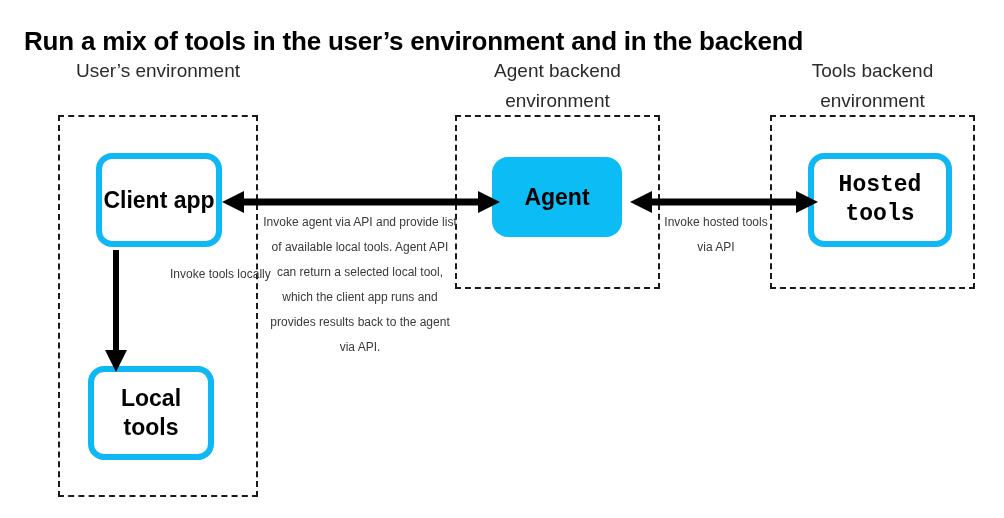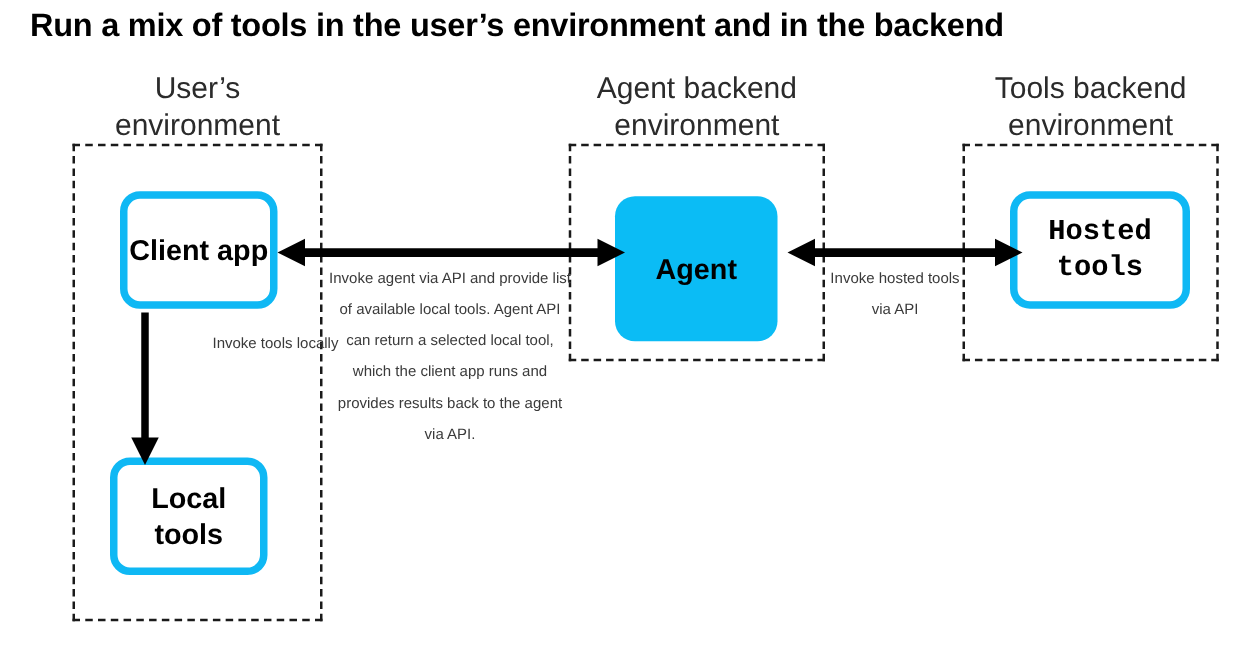--- a/index.html
+++ b/index.html
@@ -16,35 +16,35 @@
     width: 1004px;
     height: 518px;
     background: #ffffff;
     overflow: hidden;
   }
 
   
   #title {
     position: absolute;
     left: 24px;
-    top: 3px;
+    top: 24px;
     width: 960px;
     font-size: 26px;
     font-weight: bold;
     letter-spacing: -0.2px;
     color: #000000;
     line-height: 34px;
     white-space: nowrap;
   }
 
   
   .col-header {
     position: absolute;
     text-align: center;
-    font-size: 24px;
+    font-size: 19px;
     line-height: 30px;
     color: #2b2b2b;
   }
   #header-user      { left: 58px;  top: 56px; width: 200px; }
   #header-agent     { left: 455px; top: 56px; width: 205px; }
   #header-tools     { left: 770px; top: 56px; width: 205px; }
 
   
   .env-box {
     position: absolute;
@@ -73,21 +73,21 @@
   .node-outline {
     background: #ffffff;
     border: 6px solid #0fb8f4;
   }
   .node-filled {
     background: #0bbcf5;
     border: none;
   }
   #node-client-app  { left: 96px;  top: 153px; width: 126px; height: 94px; }
   #node-local-tools { left: 88px;  top: 366px; width: 126px; height: 94px; }
-  #node-agent       { left: 492px; top: 157px; width: 130px; height: 116px; }
+  #node-agent       { left: 492px; top: 157px; width: 130px; height: 80px; }
   #node-hosted      { left: 808px; top: 153px; width: 144px; height: 94px; font-family: Liberation Mono, monospace; }
 
   
   .arrow-svg {
     position: absolute;
     overflow: visible;
   }
   #arrow-client-agent { left: 222px; top: 186px; width: 278px; height: 32px; }
   #arrow-agent-hosted { left: 630px; top: 186px; width: 188px; height: 32px; }
   #arrow-client-local { left: 100px; top: 250px; width: 32px; height: 122px; }

